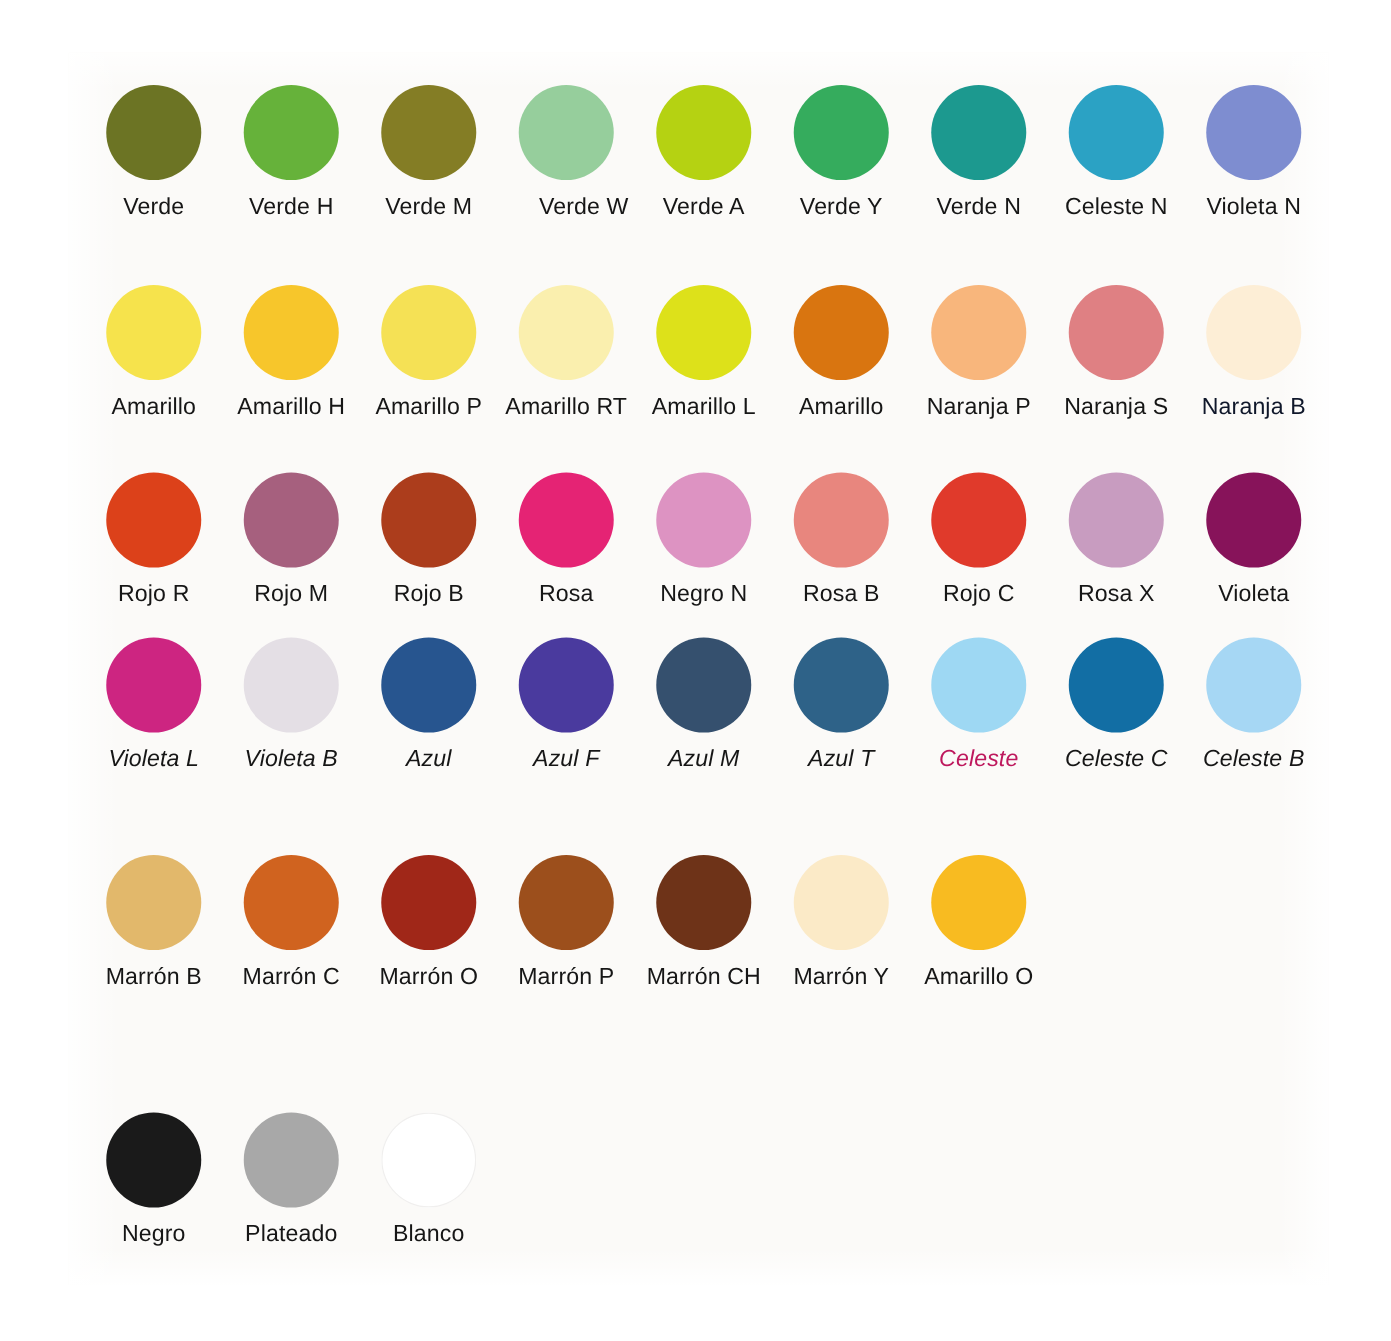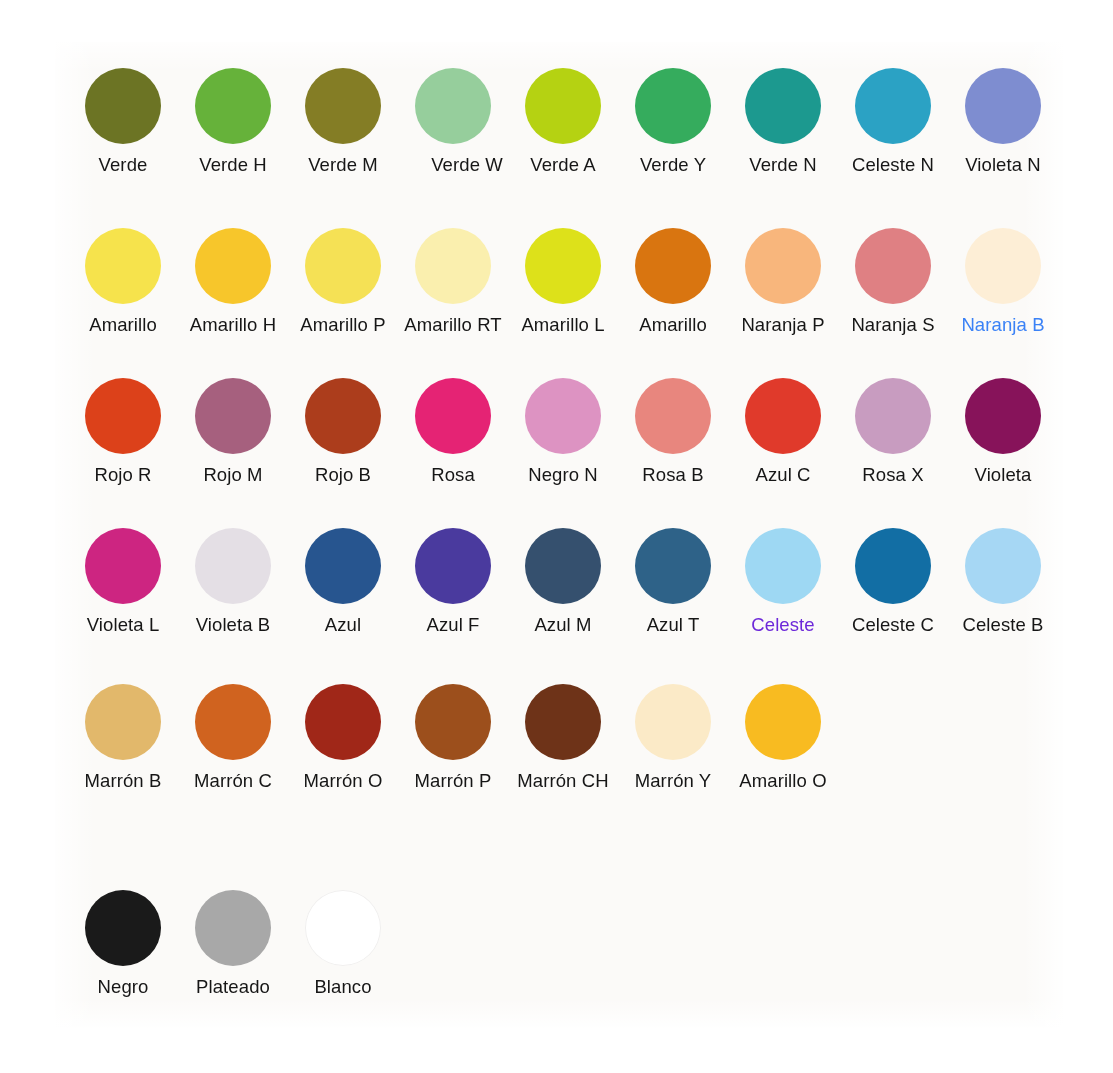--- a/index.html
+++ b/index.html
@@ -77,21 +77,21 @@
     white-space: nowrap;
     letter-spacing: 0.1px;
     text-align: center;
     font-family: "Liberation Sans", sans-serif;
   }
 
   
   #row-0 { top: 68px; }
   #row-1 { top: 228px; }
   #row-2 { top: 378px; }
-  #row-3 { top: 528px; }
+  #row-3 { top: 510px; font-style: italic; }
   #row-4 { top: 684px; justify-content: flex-end; }
   #row-5 { top: 890px; }
 </style>
 </head>
 <body style="background: rgb(255, 255, 255);">
 
 <div id="swatch-card" style="background: rgb(251, 250, 248);"></div>
 
 <div id="grid">
     <div class="swatch-row" id="row-0">
@@ -160,21 +160,21 @@
       <div class="swatch-cell">
         <span class="swatch-dot" style="background: rgb(248, 182, 124);"></span>
         <span class="swatch-label" style="color: rgb(22, 22, 22);">Naranja  P</span>
       </div>
       <div class="swatch-cell">
         <span class="swatch-dot" style="background: rgb(223, 128, 131);"></span>
         <span class="swatch-label" style="color: rgb(22, 22, 22);">Naranja  S</span>
       </div>
       <div class="swatch-cell">
         <span class="swatch-dot" style="background: rgb(253, 238, 214);"></span>
-        <span class="swatch-label" style="color: #3b82f6; text-align: center;">Naranja  B</span>
+        <span class="swatch-label" style="color: #0f172a; text-align: center;">Naranja  B</span>
       </div>
     </div>
     <div class="swatch-row" id="row-2">
       <div class="swatch-cell">
         <span class="swatch-dot" style="background: rgb(220, 65, 26);"></span>
         <span class="swatch-label" style="color: rgb(22, 22, 22);">Rojo  R</span>
       </div>
       <div class="swatch-cell">
         <span class="swatch-dot" style="background: rgb(166, 96, 126);"></span>
         <span class="swatch-label" style="color: rgb(22, 22, 22);">Rojo  M</span>
@@ -190,21 +190,21 @@
       <div class="swatch-cell">
         <span class="swatch-dot" style="background: rgb(221, 147, 194);"></span>
         <span class="swatch-label" style="color: rgb(22, 22, 22);">Negro  N</span>
       </div>
       <div class="swatch-cell">
         <span class="swatch-dot" style="background: rgb(232, 134, 126);"></span>
         <span class="swatch-label" style="color: rgb(22, 22, 22);">Rosa  B</span>
       </div>
       <div class="swatch-cell">
         <span class="swatch-dot" style="background: rgb(224, 58, 43);"></span>
-        <span class="swatch-label" style="color: rgb(22, 22, 22);">Azul  C</span>
+        <span class="swatch-label" style="color: rgb(22, 22, 22);">Rojo  C</span>
       </div>
       <div class="swatch-cell">
         <span class="swatch-dot" style="background: rgb(200, 156, 192);"></span>
         <span class="swatch-label" style="color: rgb(22, 22, 22); text-align: right;">Rosa  X</span>
       </div>
       <div class="swatch-cell">
         <span class="swatch-dot" style="background: rgb(135, 19, 90);"></span>
         <span class="swatch-label" style="color: rgb(22, 22, 22);">Violeta</span>
       </div>
     </div>
@@ -228,21 +228,21 @@
       <div class="swatch-cell">
         <span class="swatch-dot" style="background: rgb(53, 80, 110);"></span>
         <span class="swatch-label" style="color: rgb(22, 22, 22);">Azul  M</span>
       </div>
       <div class="swatch-cell">
         <span class="swatch-dot" style="background: rgb(46, 98, 136);"></span>
         <span class="swatch-label" style="color: rgb(22, 22, 22);">Azul  T</span>
       </div>
       <div class="swatch-cell">
         <span class="swatch-dot" style="background: rgb(158, 216, 243);"></span>
-        <span class="swatch-label" style="color: #6d28d9;">Celeste</span>
+        <span class="swatch-label" style="color: #be185d;">Celeste</span>
       </div>
       <div class="swatch-cell">
         <span class="swatch-dot" style="background: rgb(18, 110, 164);"></span>
         <span class="swatch-label" style="color: rgb(22, 22, 22);">Celeste  C</span>
       </div>
       <div class="swatch-cell">
         <span class="swatch-dot" style="background: rgb(166, 215, 244);"></span>
         <span class="swatch-label" style="color: rgb(22, 22, 22);">Celeste  B</span>
       </div>
     </div>

